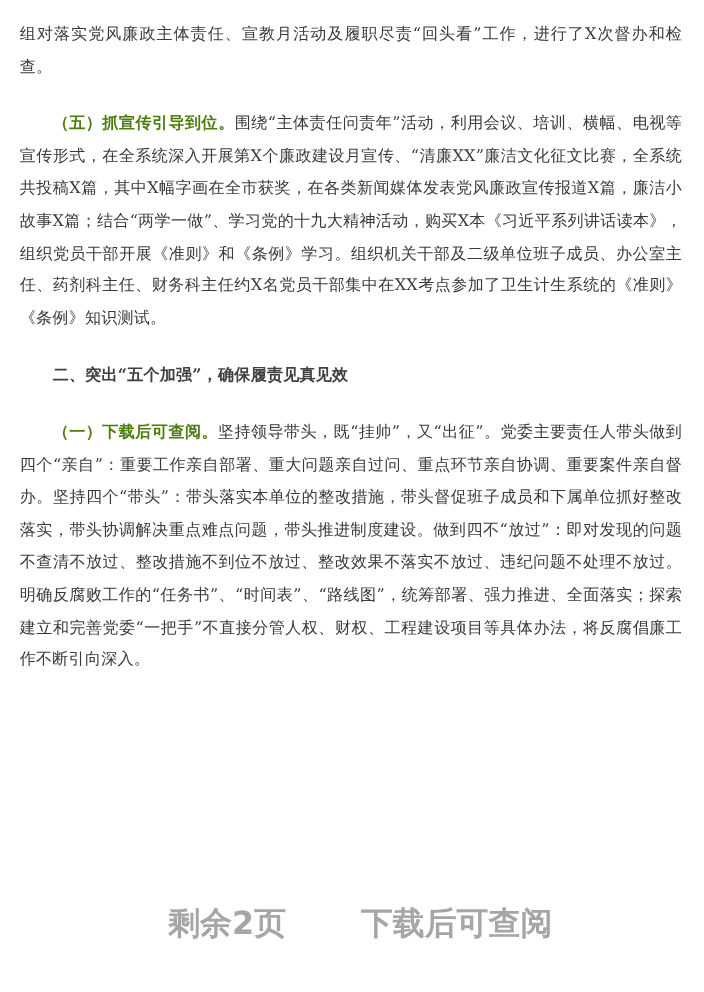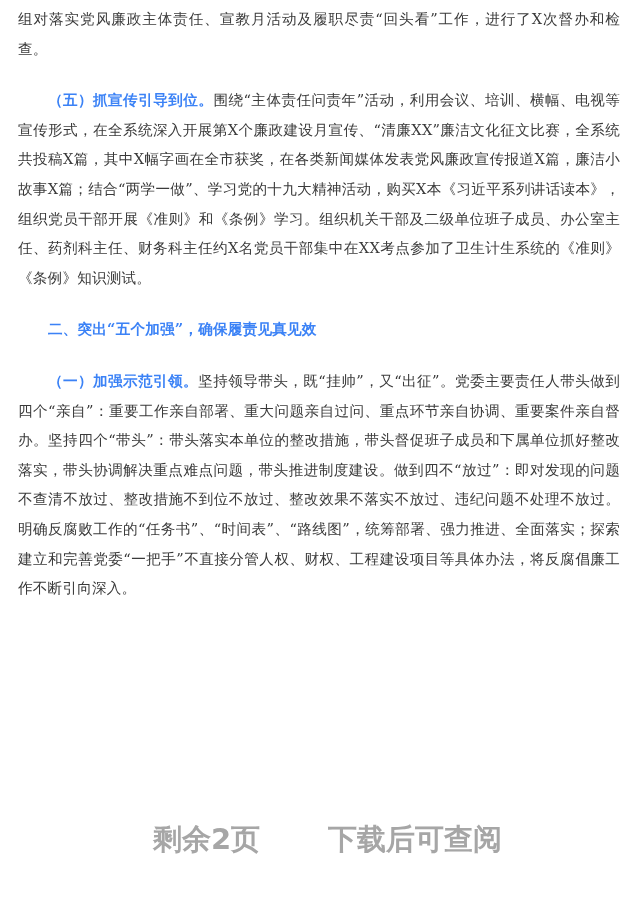--- a/index.html
+++ b/index.html
@@ -7,56 +7,56 @@
     width: 640px; height: 902px; overflow: hidden; position: relative;
     font-family: "DejaVu Serif", "Liberation Serif", serif;
     color: #3a3a3a;
   }
   .page { position: absolute; left: 18px; top: 0; width: 602px; }
   .p {
     margin: 0; font-size: 14.6px; line-height: 29.6px;
     text-align: justify; text-justify: inter-character; letter-spacing: 0.2px;
   }
   .indent { text-indent: 2.05em; }
-  .lead { font-weight: bold; color: #3b82f6; }
-  .h2 { font-weight: bold; color: #3b82f6; }
+  .lead { font-weight: bold; color: #4d7c0f; }
+  .h2 { font-weight: bold; color: #404040; }
   .gap { height: 22px; }
   .overlay {
     position: absolute; left: 0; top: 800px; width: 640px; height: 80px;
     display: flex; align-items: center; justify-content: center;
   }
   .overlay-text {
     font-family: "DejaVu Sans", "Liberation Sans", sans-serif;
     font-weight: bold; font-size: 29px; color: #a6a6a6; letter-spacing: 0px;
     white-space: pre;
     margin-left: 15px;
   }
 </style>
 </head>
 <body>
 
 <div class="page">
-  <p class="p" style="margin-top:4px;">
+  <p class="p" style="margin-top:16px;">
     <span>组对落实党风廉政主体责任、宣教月活动及履职尽责“回头看”工作，进行了X次督办和检查。</span>
   </p>
 
   <div class="gap"></div>
 
   <p class="p indent">
     <span class="lead">（五）抓宣传引导到位。</span><span>围绕“主体责任问责年”活动，利用会议、培训、横幅、电视等宣传形式，在全系统深入开展第X个廉政建设月宣传、“清廉XX”廉洁文化征文比赛，全系统共投稿X篇，其中X幅字画在全市获奖，在各类新闻媒体发表党风廉政宣传报道X篇，廉洁小故事X篇；结合“两学一做”、学习党的十九大精神活动，购买X本《习近平系列讲话读本》，组织党员干部开展《准则》和《条例》学习。组织机关干部及二级单位班子成员、办公室主任、药剂科主任、财务科主任约X名党员干部集中在XX考点参加了卫生计生系统的《准则》《条例》知识测试。</span>
   </p>
 
   <div class="gap"></div>
 
   <p class="p indent h2">二、突出“五个加强”，确保履责见真见效</p>
 
   <div class="gap"></div>
 
   <p class="p indent">
-    <span class="lead">（一）加强示范引领。</span><span>坚持领导带头，既“挂帅”，又“出征”。党委主要责任人带头做到四个“亲自”：重要工作亲自部署、重大问题亲自过问、重点环节亲自协调、重要案件亲自督办。坚持四个“带头”：带头落实本单位的整改措施，带头督促班子成员和下属单位抓好整改落实，带头协调解决重点难点问题，带头推进制度建设。做到四不“放过”：即对发现的问题不查清不放过、整改措施不到位不放过、整改效果不落实不放过、违纪问题不处理不放过。明确反腐败工作的“任务书”、“时间表”、“路线图”，统筹部署、强力推进、全面落实；探索建立和完善党委“一把手”不直接分管人权、财权、工程建设项目等具体办法，将反腐倡廉工作不断引向深入。</span>
+    <span class="lead">（一）下载后可查阅。</span><span>坚持领导带头，既“挂帅”，又“出征”。党委主要责任人带头做到四个“亲自”：重要工作亲自部署、重大问题亲自过问、重点环节亲自协调、重要案件亲自督办。坚持四个“带头”：带头落实本单位的整改措施，带头督促班子成员和下属单位抓好整改落实，带头协调解决重点难点问题，带头推进制度建设。做到四不“放过”：即对发现的问题不查清不放过、整改措施不到位不放过、整改效果不落实不放过、违纪问题不处理不放过。明确反腐败工作的“任务书”、“时间表”、“路线图”，统筹部署、强力推进、全面落实；探索建立和完善党委“一把手”不直接分管人权、财权、工程建设项目等具体办法，将反腐倡廉工作不断引向深入。</span>
   </p>
 
   <div class="gap"></div>
 
 
   <div class="gap"></div>
 
 </div>
 
 <div class="overlay">

